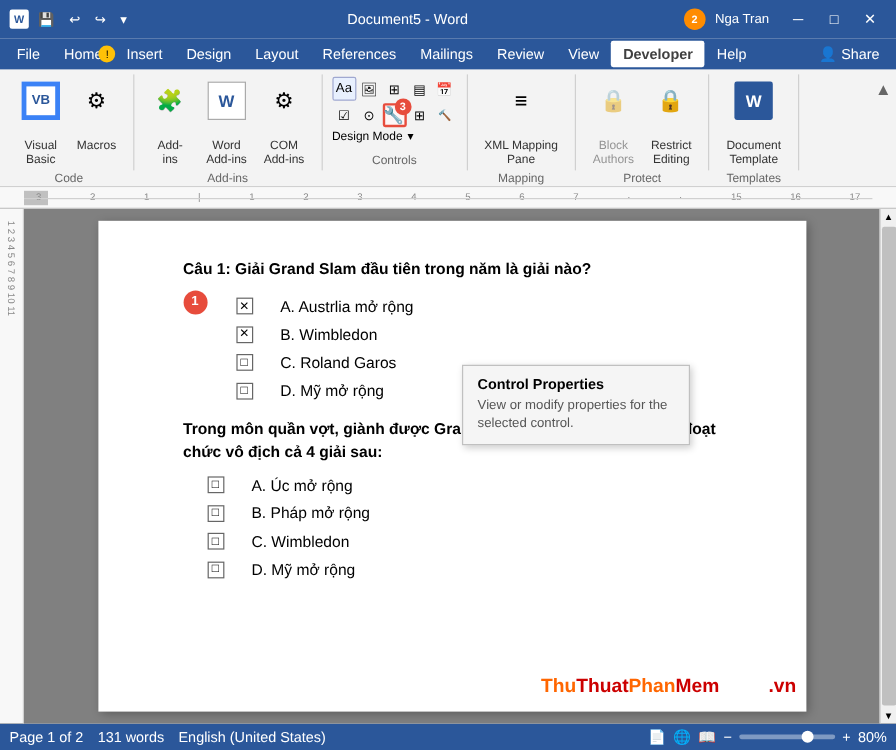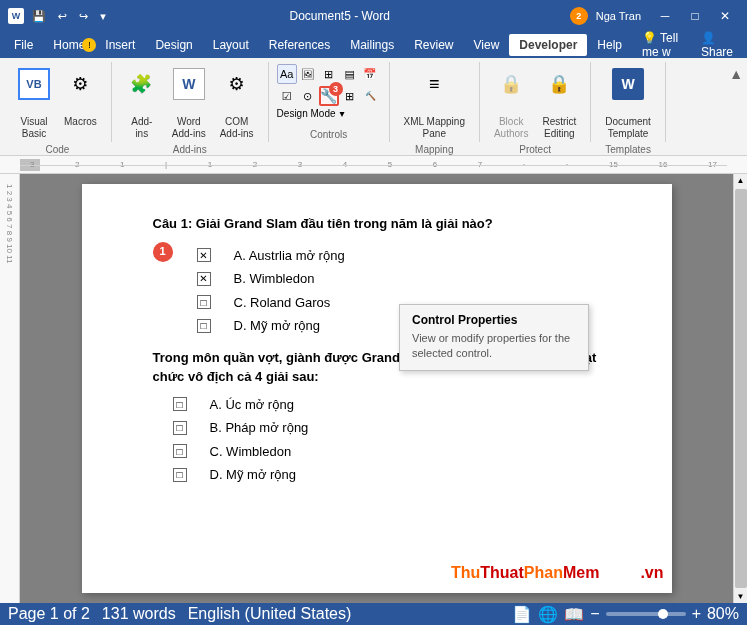--- a/index.html
+++ b/index.html
@@ -170,21 +170,21 @@
     .tooltip-popup {
       position: absolute;
       background: #f5f5f5;
       border: 1px solid #c0c0c0;
       box-shadow: 2px 2px 6px rgba(0,0,0,0.2);
       padding: 8px 12px;
       font-size: 11px;
       width: 190px;
       z-index: 100;
       top: 130px;
-      left: 399px;
+      left: 385px;
     }
     .tooltip-title { font-weight: bold; font-size: 12px; margin-bottom: 4px; }
     .tooltip-body { color: #555; font-size: 11px; line-height: 1.4; }
     .cb { width: 14px; height: 14px; border: 1px solid #666; display: inline-flex; align-items: center; justify-content: center; margin-right: 6px; font-size: 10px; flex-shrink: 0; }
     .cb.checked::after { content: '✕'; font-size: 10px; }
     .cb.unchecked { }
 
     .q-text { font-weight: bold; margin-bottom: 8px; }
     .answer-list { margin-left: 20px; }
     .answer-item { margin: 4px 0; display: flex; align-items: center; gap: 17px; }
@@ -198,21 +198,21 @@
     }
 
     
     .status-bar {
       background: #2b579a;
       height: 22px;
       display: flex;
       align-items: center;
       padding: 0 8px;
       color: white;
-      font-size: 16px;
+      font-size: 12px;
     }
     .status-left { display: flex; gap: 12px; flex: 1; }
     .status-right { display: flex; align-items: center; gap: 6px; }
     .zoom-slider { width: 80px; height: 4px; background: rgba(255,255,255,0.4); border-radius: 2px; position: relative; }
     .zoom-handle { width: 10px; height: 10px; background: white; border-radius: 50%; position: absolute; top: -3px; left: 65%; }
 
     
     .watermark {
       position: absolute;
       bottom: 8px;
@@ -259,31 +259,30 @@
   <div class="menu-item">Insert</div>
   <div class="menu-item">Design</div>
   <div class="menu-item">Layout</div>
   <div class="menu-item">References</div>
   <div class="menu-item">Mailings</div>
   <div class="menu-item">Review</div>
   <div class="menu-item">View</div>
   <div class="menu-item active">Developer</div>
   <div class="menu-item">Help</div>
   <div style="flex:1"></div>
-  <div class="menu-item">💡 Tell me w</div>
   <div class="menu-item">👤 Share</div>
 </div>
 
 <div class="ribbon">
   <div class="ribbon-groups">
 
     <div class="ribbon-group">
       <div class="ribbon-group-items">
         <div class="ribbon-btn">
-          <div class="btn-icon" style="font-size:11px;font-weight:bold;color:#2b579a;border:2px solid #3b82f6;background:white;padding:2px;">VB</div>
+          <div class="btn-icon" style="font-size:11px;font-weight:bold;color:#2b579a;border:4px solid #3b82f6;background:white;padding:2px;">VB</div>
           <div class="btn-label">Visual<br>Basic</div>
         </div>
         <div class="ribbon-btn">
           <div class="btn-icon" style="font-size:18px;">⚙</div>
           <div class="btn-label">Macros</div>
           <div style="position:relative; width:14px; height:14px; background:#ffc107; border-radius:50%; position:absolute; margin-top:-30px; margin-left:18px; font-size:9px; display:flex; align-items:center; justify-content:center;">!</div>
         </div>
       </div>
       <div class="ribbon-group-label">Code</div>
     </div>

